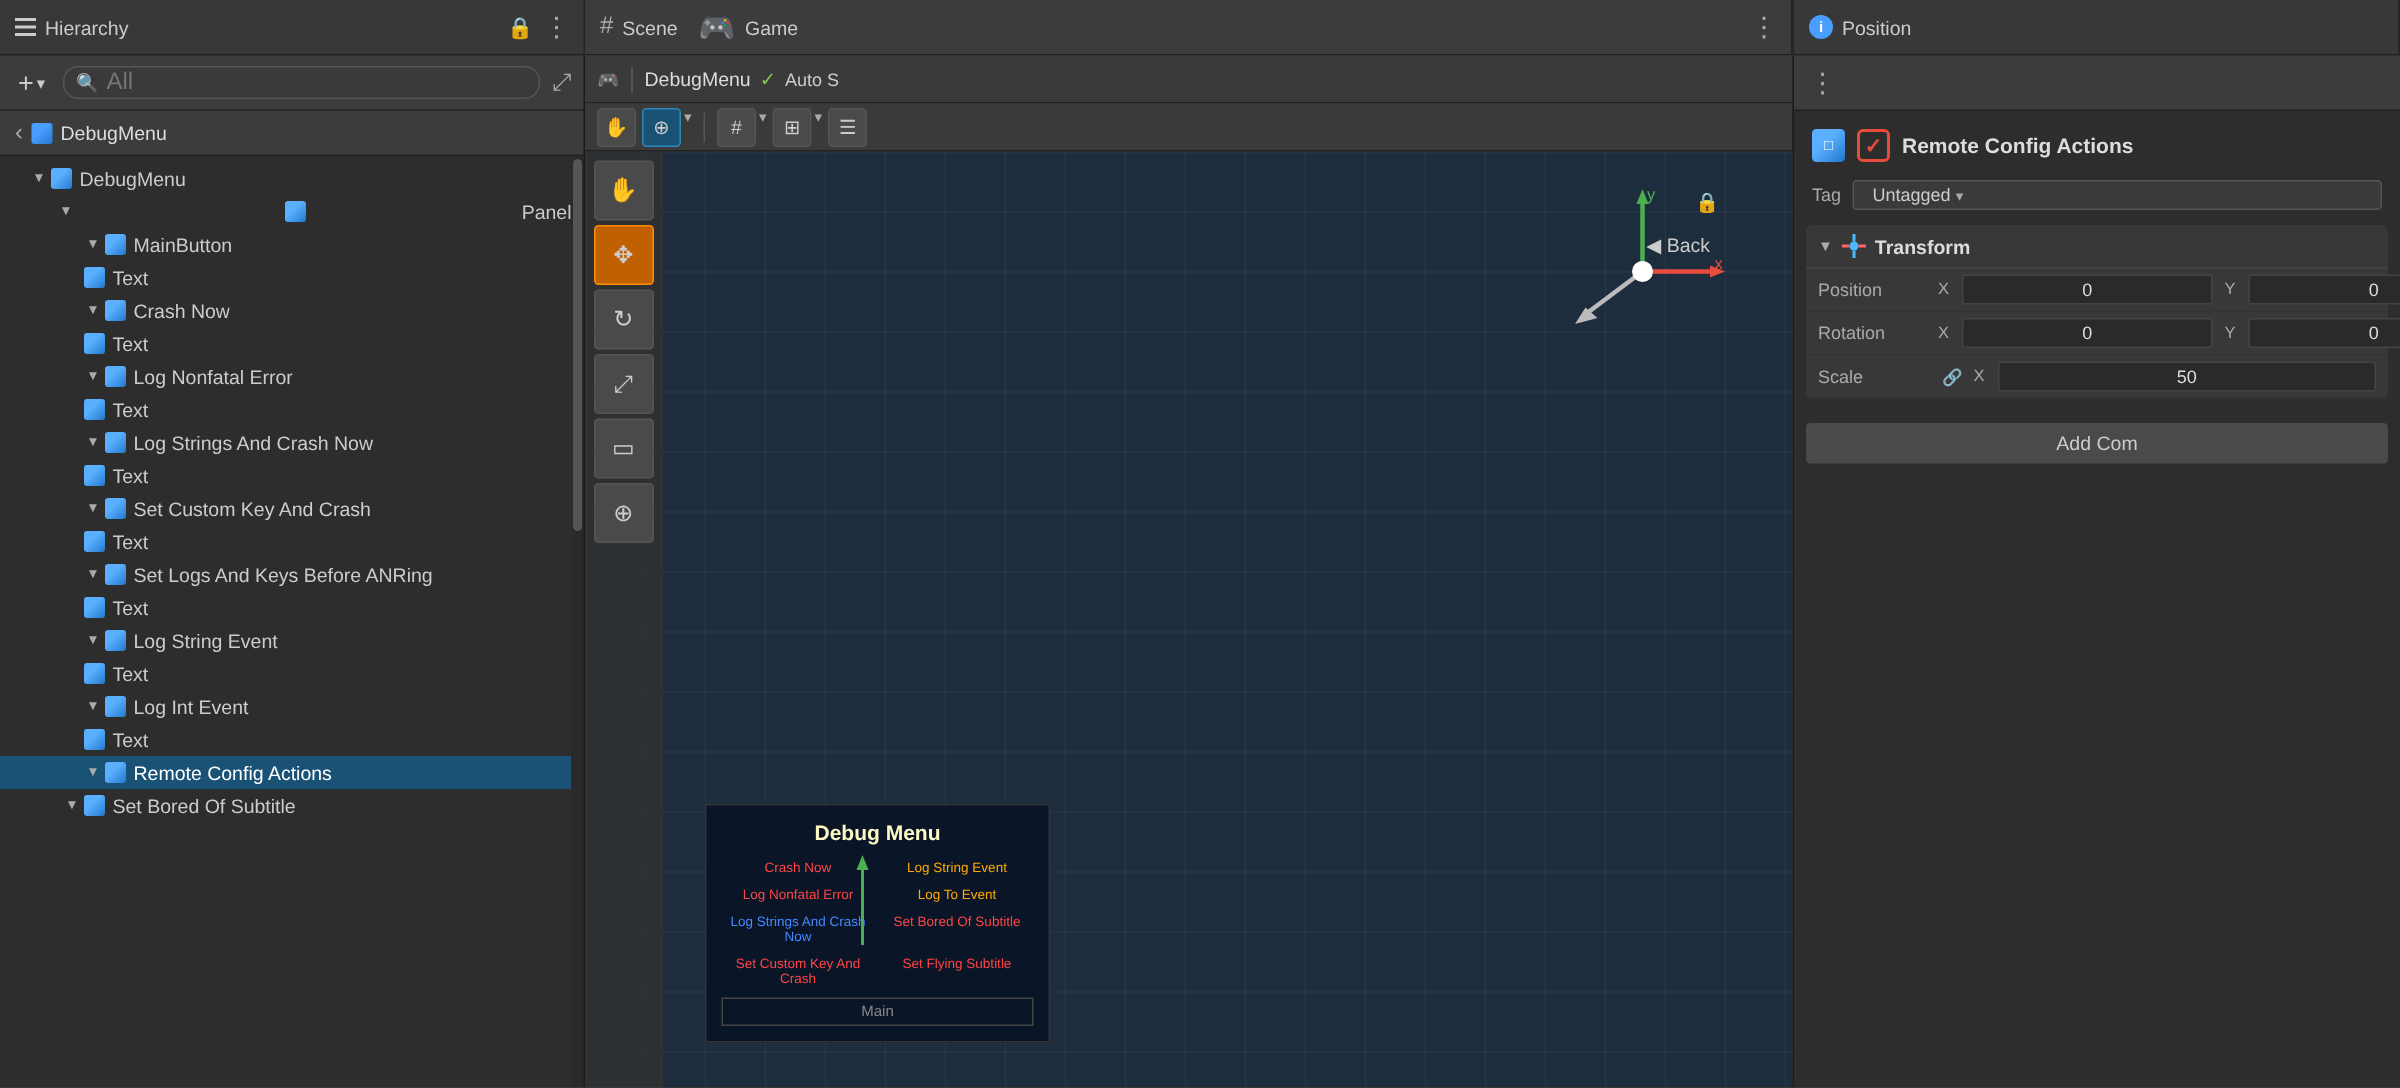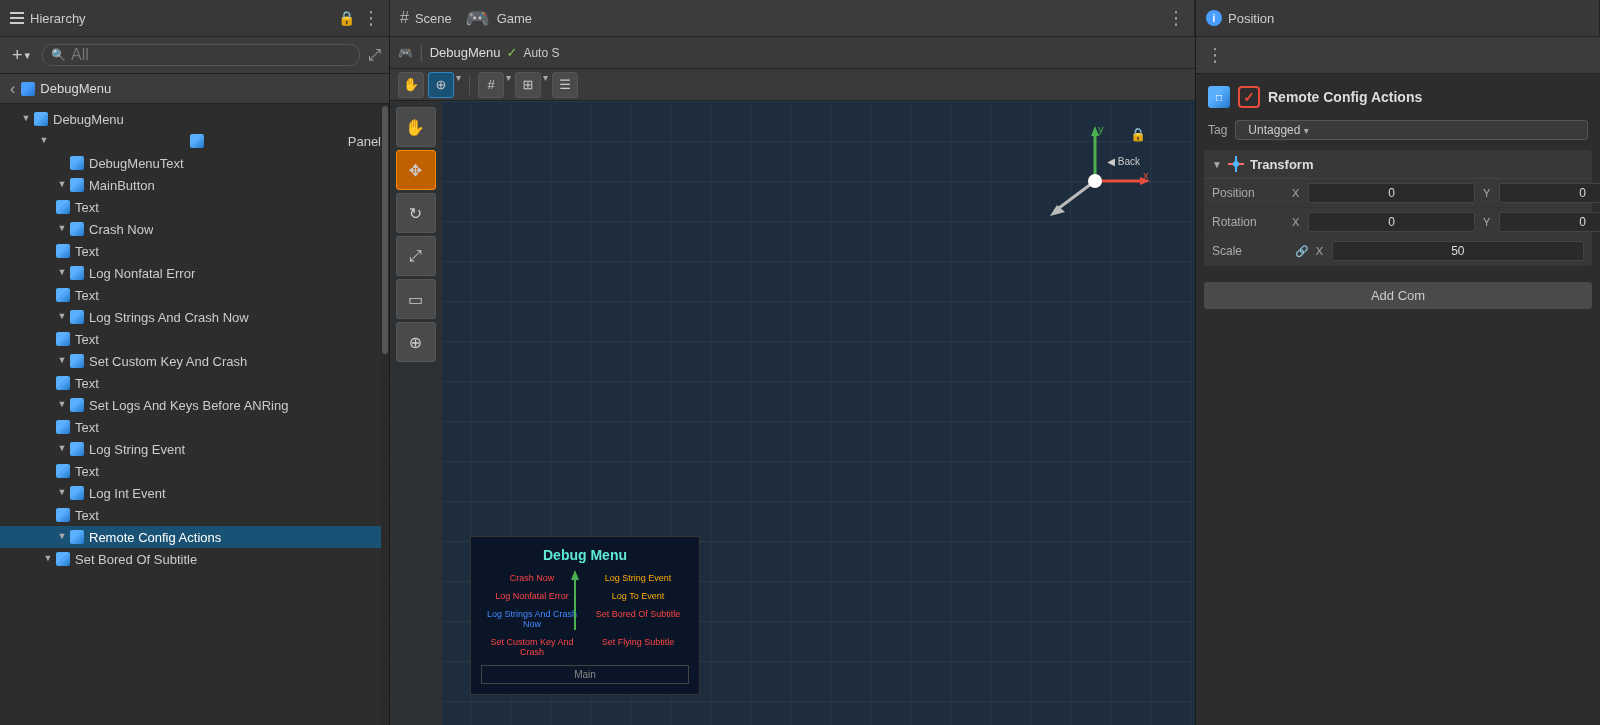--- a/index.html
+++ b/index.html
@@ -331,21 +331,21 @@
       position: absolute;
       bottom: 30px;
       left: 80px;
       width: 230px;
       background: #0a1628;
       border: 1px solid #333;
       padding: 10px;
     }
 
     .debug-menu-title {
-      color: #5eead4;
+      color: #fef9c3;
       font-weight: bold;
       font-size: 14px;
       text-align: center;
       margin-bottom: 8px;
     }
 
     .debug-menu-buttons {
       display: grid;
       grid-template-columns: 1fr 1fr;
       gap: 4px;
@@ -648,25 +648,20 @@
             <span class="arrow down"></span>
             <span class="tree-cube"></span>
             <span class="tree-item-label">DebugMenu</span>
           </div>
           <div class="tree-item indent-2">
             <span class="arrow down"></span>
             <span class="tree-cube"></span>
             <span class="tree-item-label">Panel</span>
           </div>
           <div class="tree-item indent-3">
-            <span class="arrow empty"></span>
-            <span class="tree-cube"></span>
-            <span class="tree-item-label">DebugMenuText</span>
-          </div>
-          <div class="tree-item indent-3">
             <span class="arrow down"></span>
             <span class="tree-cube"></span>
             <span class="tree-item-label">MainButton</span>
           </div>
           <div class="tree-item indent-4">
             <span class="arrow empty"></span>
             <span class="tree-cube"></span>
             <span class="tree-item-label">Text</span>
           </div>
           <div class="tree-item indent-3">
@@ -810,21 +805,21 @@
         <text x="108" y="58" fill="#e74c3c" font-size="11">x</text>
 
         <line x1="60" y1="60" x2="20" y2="90" stroke="#bbb" stroke-width="3"></line>
         <polygon points="15,95 22,84 30,91" fill="#bbb"></polygon>
 
         <circle cx="60" cy="60" r="7" fill="white"></circle>
 
         <text x="95" y="18" fill="#aaa" font-size="13">🔒</text>
       </svg>
 
-      <div style="position:absolute; top:55px; right:55px; color:#ccc; font-size:10px;">
+      <div style="position:absolute; top:55px; right:55px; color:#ccc; font-size:13px;">
         ◀ Back
       </div>
 
       <div class="debug-menu-preview">
         <div class="debug-menu-title">Debug Menu</div>
         <div class="debug-menu-buttons">
           <div class="debug-btn-preview" style="color:#ff4444;">Crash Now</div>
           <div class="debug-btn-preview" style="color:#ffaa00;">Log String Event</div>
           <div class="debug-btn-preview" style="color:#ff4444;">Log Nonfatal Error</div>
           <div class="debug-btn-preview" style="color:#ffaa00;">Log To Event</div>

